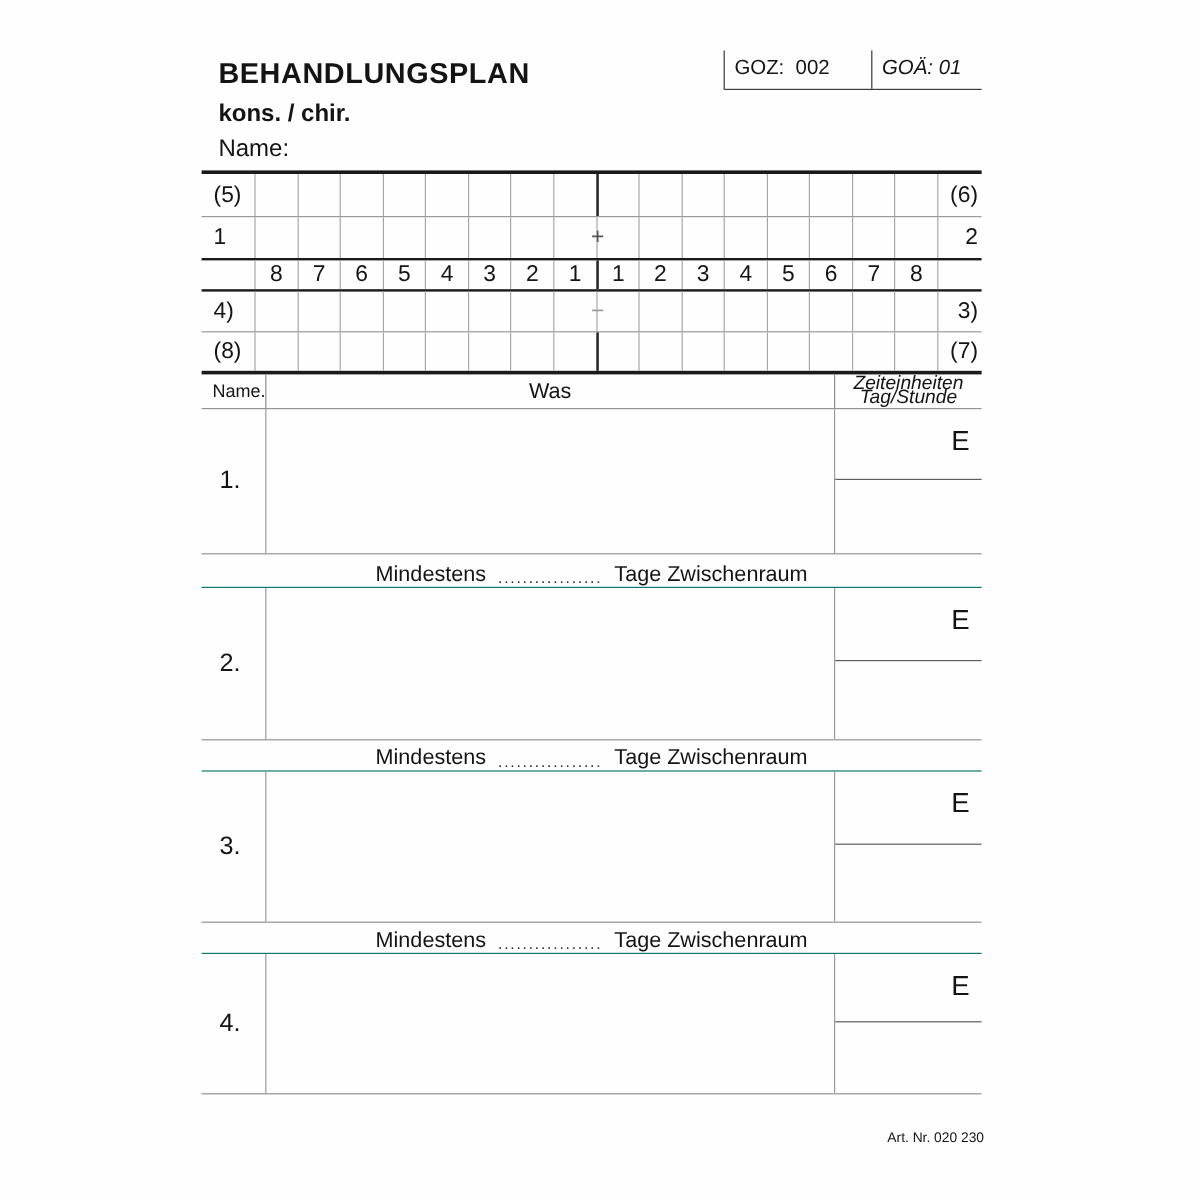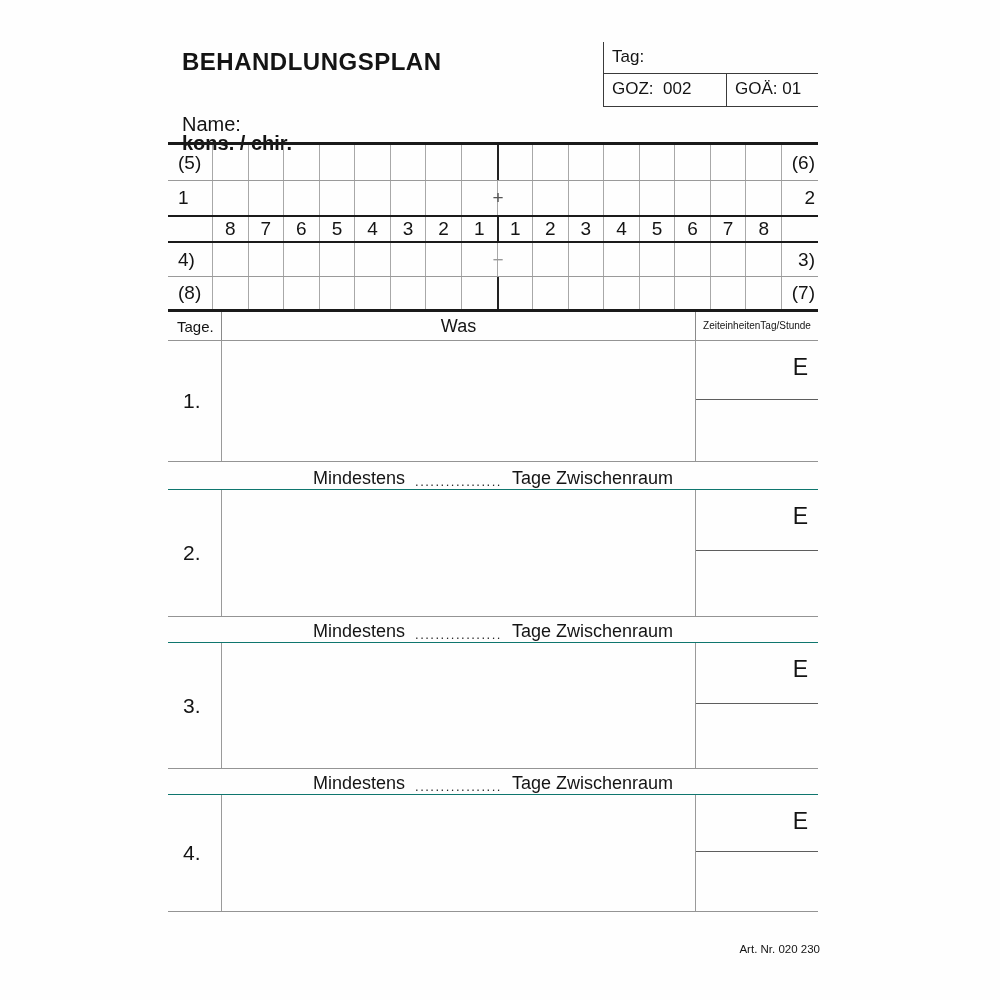--- a/index.html
+++ b/index.html
@@ -2,35 +2,35 @@
 <html><head>
 <meta charset="utf-8">
 <style>
   * { margin:0; padding:0; box-sizing:border-box; }
   html,body { background:#ffffff; }
   body { font-family:"Liberation Sans", sans-serif; color:#141414; }
   .page { position:relative; width:1000px; height:1000px; background:#fefefe; overflow:hidden; }
 
   
   .title    { position:absolute; left:182px; top:48px;  font-size:24px; font-weight:bold; letter-spacing:.5px; }
-  .subtitle { position:absolute; left:182px; top:84px;  font-size:20px; font-weight:bold;margin-top:48px; }
+  .subtitle { position:absolute; left:182px; top:84px;  font-size:20px; font-weight:bold; }
   .namelbl  { position:absolute; left:182px; top:113px; font-size:20px; font-weight:normal; }
 
   .tagtable { position:absolute; left:603px; top:42px; width:215px; border-left:1.5px solid #3a3a3a; }
   .tagtable .trow { display:flex; border-bottom:1.5px solid #3a3a3a; }
   .tagtable .tcell { font-size:17px; padding:5px 0 4px 8px; white-space:pre; }
   .tr1 { height:32px; }
   .tr2 { height:33px; }
   .tr3 { height:33px; }
   .tagtable .div-l { border-left:1.5px solid #3a3a3a; }
   .c-bema { width:120px; }
   .c-zst  { width:45px; }
   .c-mu   { flex:1; }
   .c-goz  { width:122px; }
-  .c-goa  { flex:1; }
+  .c-goa  { flex:1;font-style:italic; }
 
   
   .chart { position:absolute; left:168px; top:142px; width:650px; border-top:3px solid #1a1a1a; border-bottom:3px solid #1a1a1a; }
   .trow-chart { position:relative; display:grid; grid-template-columns:45px repeat(16,1fr) 36px; align-items:center; }
   .rA { height:36px; border-bottom:1px solid #9a9a9a; }
   .rB { height:34px; }
   .rC { height:28px; border-top:2.5px solid #1a1a1a; border-bottom:2.5px solid #1a1a1a; }
   .rD { height:34px; border-bottom:1px solid #9a9a9a; }
   .rE { height:32px; }
   .trow-chart > div { height:100%; display:flex; align-items:center; justify-content:center; font-size:19px; }
@@ -39,21 +39,21 @@
   .trow-chart > .lab-r { justify-content:flex-end; padding-right:3px; }
   .hc > div:nth-child(10) { border-left:2px solid #222; margin-left:-1px; }
   .center-sym { position:absolute; left:330px; top:50%; transform:translate(-50%,-50%); font-size:19px; }
   .sym-plus  { color:#555; }
   .sym-minus { color:#999; }
 
   
   .thead { position:absolute; left:168px; top:312px; width:650px; height:29px; display:flex; border-bottom:1px solid #949494; }
   .col-sitzg { width:54px; border-right:1px solid #8a8a8a; font-size:15px; display:flex; align-items:center; padding-left:9px; }
   .col-was   { flex:1; border-right:1px solid #8a8a8a; display:flex; align-items:center; justify-content:center; font-size:18px;text-align:right; }
-  .col-zeit  { width:122px; display:flex; flex-direction:row; align-items:center; justify-content:center; font-size:10px; line-height:12px; }
+  .col-zeit  { width:122px; display:flex; flex-direction:column; align-items:center; justify-content:center; font-size:16px; line-height:12px;font-style:italic; }
 
   .trt-row { position:absolute; left:168px; width:650px; display:flex; border-bottom:1px solid #949494; }
   .r1 { top:341px; height:121px; }
   .r2 { top:490px; height:127px; }
   .r3 { top:643px; height:126px; }
   .r4 { top:795px; height:117px; }
   .numcell { width:54px; border-right:1px solid #9a9a9a; display:flex; align-items:center; padding-left:15px; font-size:21px; }
   .wascell { flex:1; border-right:1px solid #9a9a9a; }
   .zeitcell { width:122px; position:relative; }
   .e-mark { position:absolute; top:13px; right:10px; font-size:23px; }
@@ -72,23 +72,20 @@
 </head>
 <body>
 
 <div class="page">
 
   <div class="title">BEHANDLUNGSPLAN</div>
   <div class="subtitle">kons. / chir.</div>
   <div class="namelbl">Name:</div>
 
   <div class="tagtable">
-    <div class="trow tr1">
-      <div class="tcell">Tag:</div>
-    </div>
     <div class="trow tr3">
       <div class="tcell c-goz">GOZ:  002</div>
       <div class="tcell c-goa div-l">GOÄ: 01</div>
     </div>
   </div>
 
   <div class="chart">
 
     <div class="trow-chart rA hc">
       <div class="lab-l">(5)</div>
@@ -192,21 +189,21 @@
         <div class="cel"></div>
       <div class="cel"></div>
         <div class="cel"></div>
         <div class="cel"></div>
         <div class="cel"></div>
       <div class="lab-r">(7)</div>
     </div>
   </div>
 
   <div class="thead">
-    <div class="col-sitzg">Tage.</div>
+    <div class="col-sitzg">Name.</div>
     <div class="col-was">Was</div>
     <div class="col-zeit">
       <span>Zeiteinheiten</span>
       <span>Tag/Stunde</span>
     </div>
   </div>
 
   <div class="trt-row r1">
     <div class="numcell">1.</div>
     <div class="wascell"></div>

